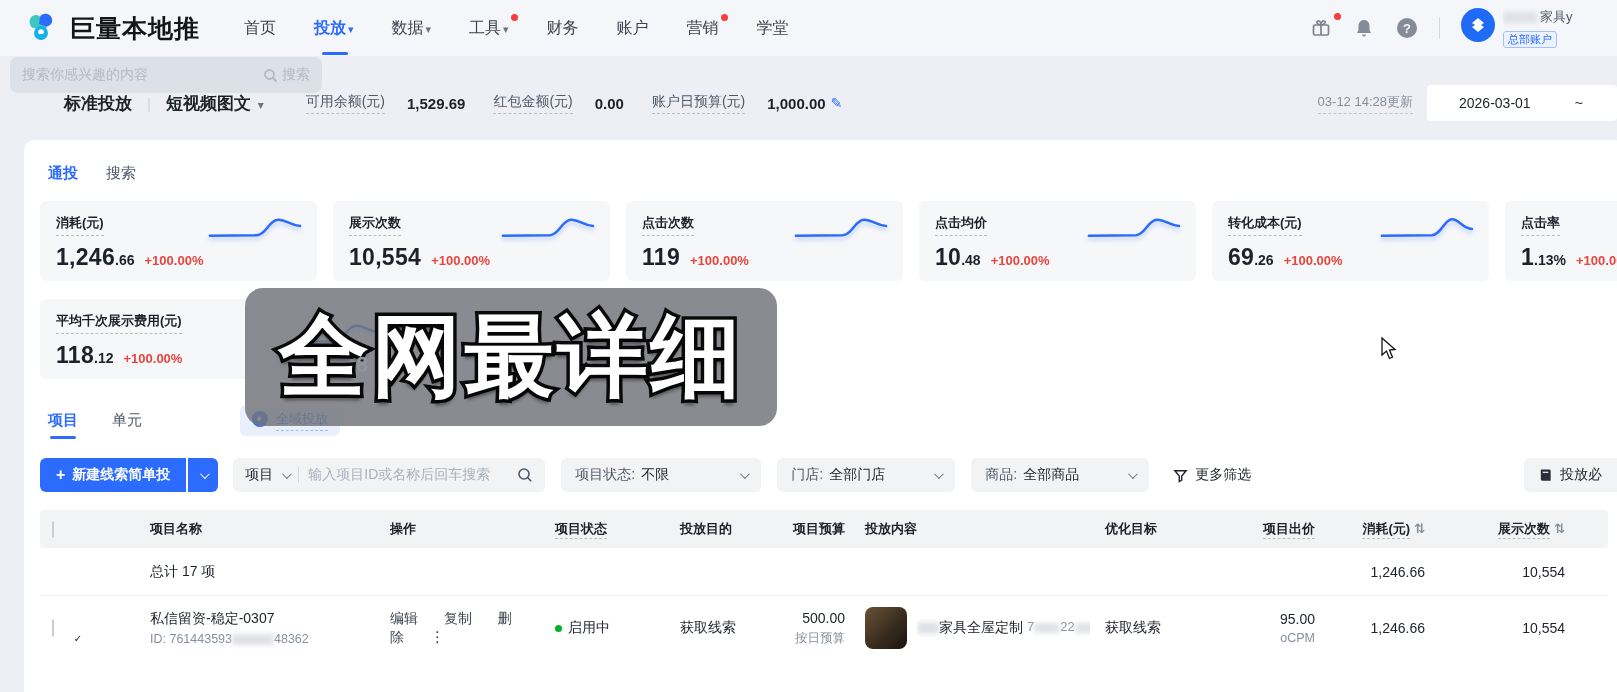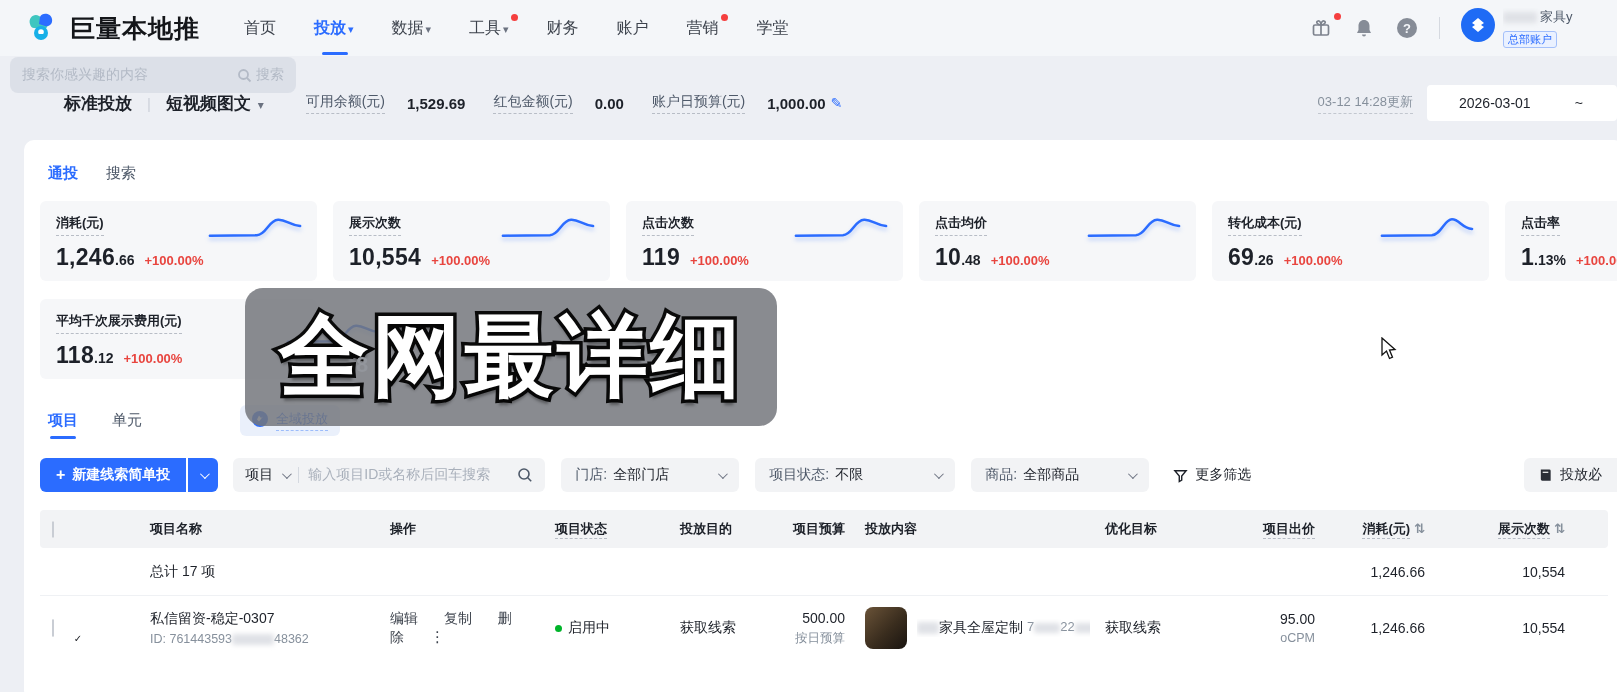--- a/index.html
+++ b/index.html
@@ -29,21 +29,21 @@
                  display:flex; align-items:center; justify-content:center; font-size:13px; font-weight:700; }
   .div-v { width:1px; height:22px; background:#d5d9e0; }
   .account { display:flex; gap:8px; align-items:flex-start; cursor:pointer; }
   .avatar { width:34px; height:34px; border-radius:50%; background:#1f6bf5; display:flex; align-items:center; justify-content:center; flex:none; }
   .acct-col { display:flex; flex-direction:column; gap:3px; width:90px; overflow:hidden; }
   .acct-name { font-size:13px; color:#4e5969; white-space:nowrap; display:flex; align-items:center; gap:3px; }
   .blur-box { display:inline-block; background:#dfe1e6; border-radius:2px; filter:blur(2.5px); vertical-align:middle; }
   .badge { font-size:11px; color:#2b6cff; border:1px solid #a4c0fa; background:#eaf1ff; border-radius:3px;
            padding:0 4px; line-height:15px; display:inline-block; white-space:nowrap; }
   
-  .search-tip { position:absolute; top:57px; left:10px; width:286px; height:36px; z-index:9;
+  .search-tip { position:absolute; top:57px; left:10px; width:312px; height:36px; z-index:9;
                 background:rgba(205,211,222,.55); border-radius:8px; display:flex; align-items:center;
                 padding:0 12px; color:#b3bac6; font-size:14px; gap:6px; }
   .search-tip .ph { flex:1; }
   .tip-btn { display:flex; align-items:center; gap:4px; color:#b3bac6; cursor:pointer; }
   
   .subheader { position:absolute; top:84px; left:64px; right:0; height:38px; display:flex; align-items:center; font-size:14px; }
   .mode { font-size:17px; font-weight:700; }
   .pipe { color:#ccd1d9; margin:0 15px; font-size:15px; }
   .channel { font-size:17px; font-weight:700; cursor:pointer; }
   .channel .caret{ font-size:12px; }
@@ -355,28 +355,28 @@
     <div class="search-combo">
       <span>项目</span>
       <span class="chev"></span>
       <span class="combo-div"></span>
       <span class="combo-ph">输入项目ID或名称后回车搜索</span>
       <svg width="16" height="16" viewBox="0 0 16 16" fill="none" stroke="#4e5969" stroke-width="1.6">
           <circle cx="7" cy="7" r="5"></circle>
           <line x1="10.8" y1="10.8" x2="14.2" y2="14.2"></line>
         </svg>
     </div>
+    <div class="sel w200">
+      <span class="sel-label">项目状态:</span>
+      <span class="sel-val">不限</span>
+      <span class="chev"></span>
+    </div>
     <div class="sel w178">
       <span class="sel-label">门店:</span>
       <span class="sel-val">全部门店</span>
-      <span class="chev"></span>
-    </div>
-    <div class="sel w200">
-      <span class="sel-label">项目状态:</span>
-      <span class="sel-val">不限</span>
       <span class="chev"></span>
     </div>
     <div class="sel w178">
       <span class="sel-label">商品:</span>
       <span class="sel-val">全部商品</span>
       <span class="chev"></span>
     </div>
     <div class="more-btn">
       <svg width="15" height="15" viewBox="0 0 16 16" fill="none" stroke="#1d2129" stroke-width="1.5">
           <path d="M2 3 h12 l-4.7 5.5 V13 l-2.6 1.4 V8.5 Z"></path>

